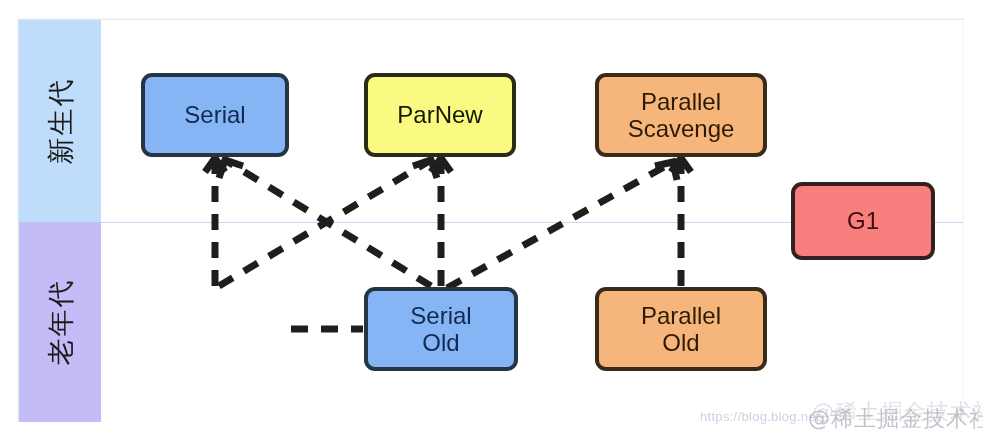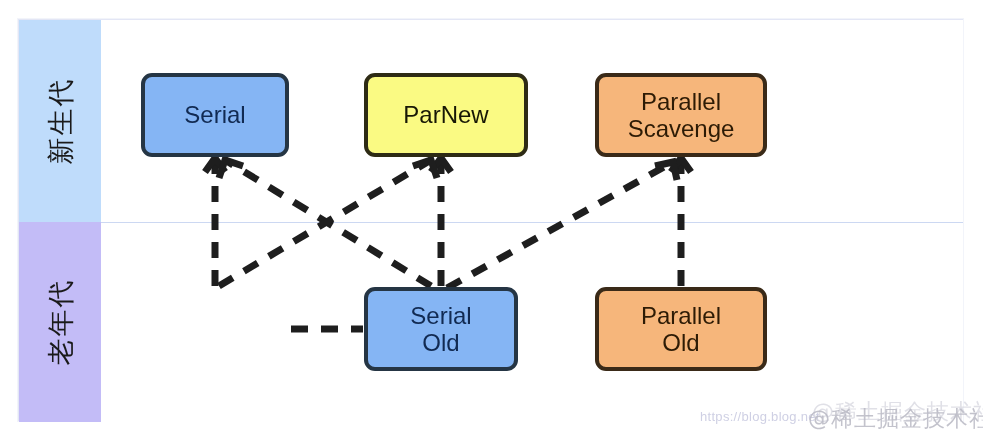--- a/index.html
+++ b/index.html
@@ -106,21 +106,21 @@
     justify-content: center;
     text-align: center;
     line-height: 1.13;
     font-size: 24px;
     font-family: "Liberation Sans", "DejaVu Sans", sans-serif;
     z-index: 5;
   }
   .gc-box .label { display: block; white-space: pre-line; }
 
   .box-serial        { left: 40px;  top: 53px;  width: 148px; height: 84px; background: #85b5f4; border-color: #253544; color: #112a52; }
-  .box-parnew        { left: 263px; top: 53px;  width: 164px; height: 84px; background: #fafa83; border-color: #2e2b15; color: #171705; }
+  .box-parnew        { left: 263px; top: 53px;  width: 152px; height: 84px; background: #fafa83; border-color: #2e2b15; color: #171705; }
   .box-parscavenge   { left: 494px; top: 53px;  width: 172px; height: 84px; background: #f6b67b; border-color: #3a2a18; color: #2d1b05; }
   .box-g1            { left: 690px; top: 162px; width: 144px; height: 78px; background: #f7807f; border-color: #332020; color: #3b0d0d; }
   .box-cms           { left: 40px;  top: 267px; width: 148px; height: 84px; background: #f663f0; border-color: #3a1439; color: #3a0a46; }
   .box-serialold     { left: 263px; top: 267px; width: 154px; height: 84px; background: #85b5f4; border-color: #253544; color: #112a52; }
   .box-parallelold   { left: 494px; top: 267px; width: 172px; height: 84px; background: #f6b67b; border-color: #3a2a18; color: #2d1b05; }
 
   
   .watermark-url {
     position: absolute;
     left: 700px;
@@ -203,20 +203,23 @@
 
       <div class="gc-box box-parnew">
         <span class="label">ParNew</span>
       </div>
 
       <div class="gc-box box-parscavenge">
         <span class="label">Parallel
 Scavenge</span>
       </div>
 
+      <div class="gc-box box-g1">
+        <span class="label">G1</span>
+      </div>
 
 
       <div class="gc-box box-serialold">
         <span class="label">Serial
 Old</span>
       </div>
 
       <div class="gc-box box-parallelold">
         <span class="label">Parallel
 Old</span>

